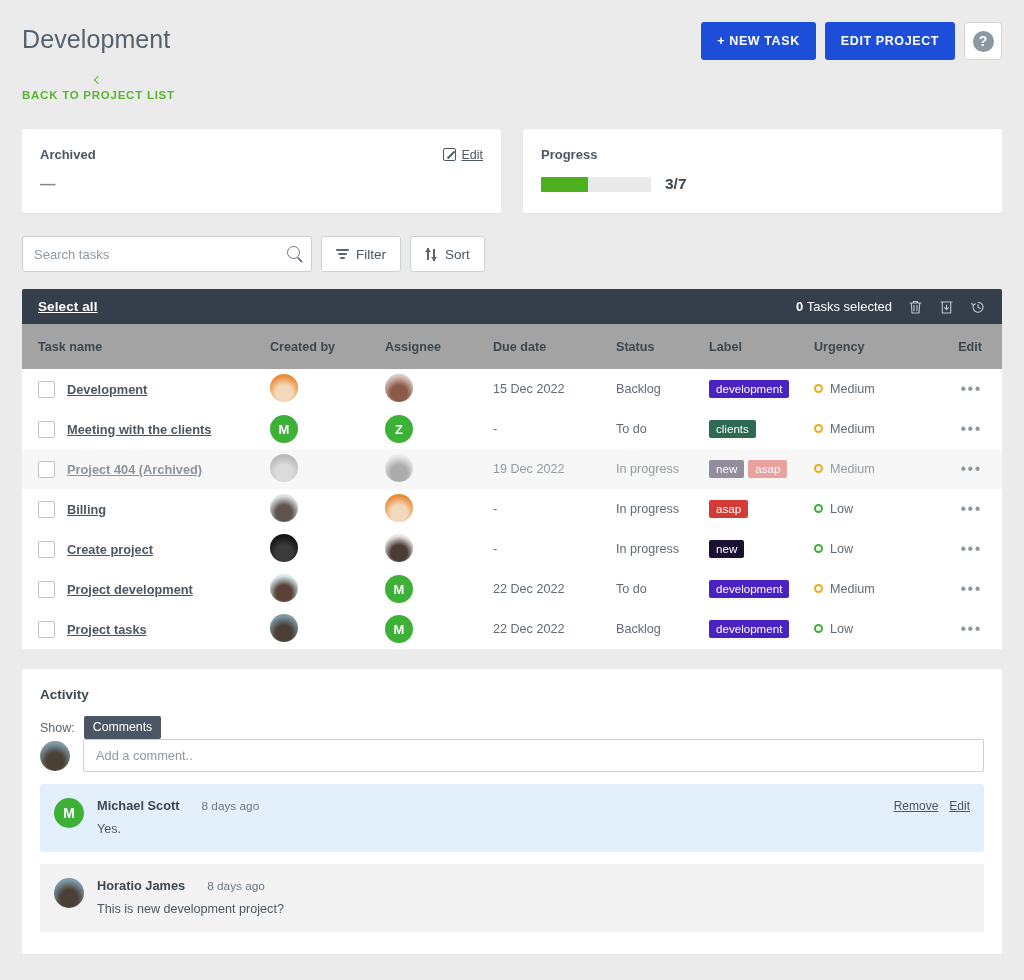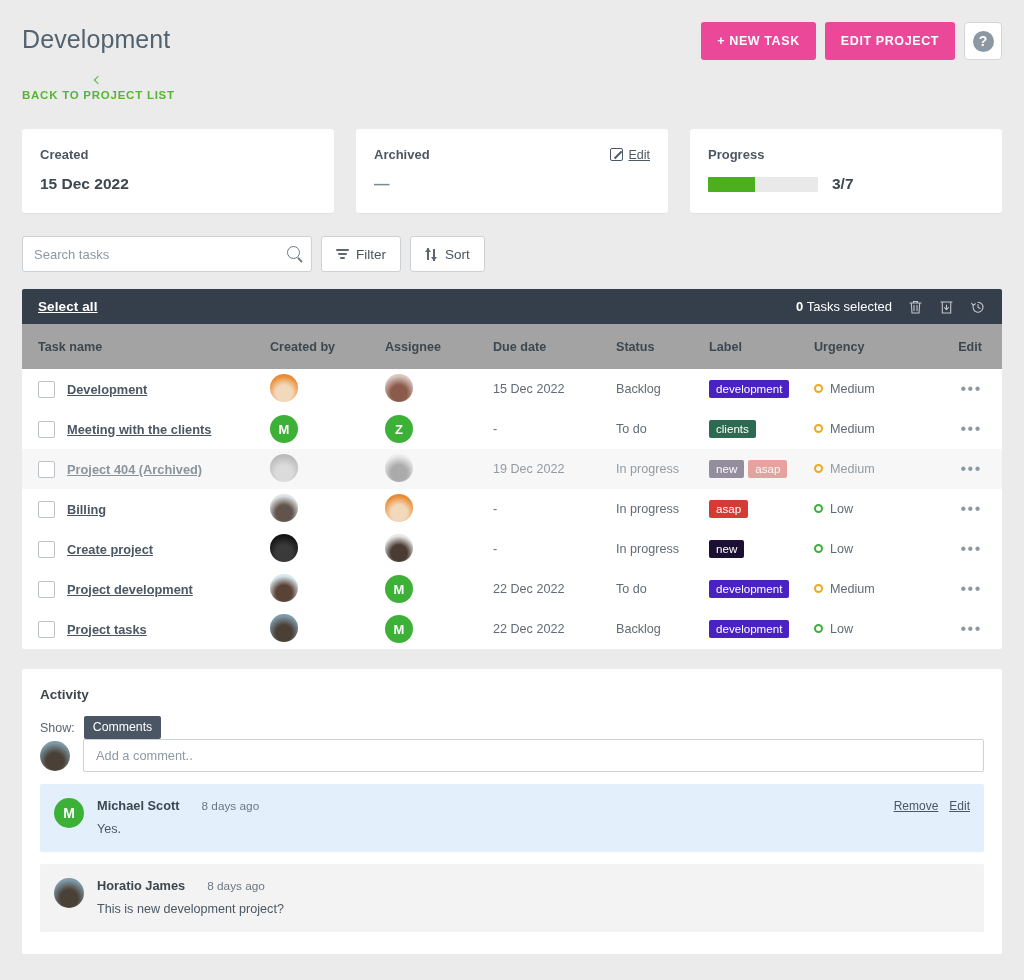--- a/index.html
+++ b/index.html
@@ -15,21 +15,21 @@
   .page-header {
     display: flex; align-items: flex-start; justify-content: space-between;
     padding: 22px 22px 0 22px;
   }
   .page-title {
     font-size: 25px; font-weight: 400; color: #53626f;
     letter-spacing: .1px; line-height: 34px;
   }
   .header-actions { display: flex; align-items: center; gap: 9px; }
   .btn-green {
-    background: #ec4899; color: #fff; border: none; border-radius: 3px;
+    background: #1d4ed8; color: #fff; border: none; border-radius: 3px;
     font-size: 12.5px; font-weight: 700; letter-spacing: .6px;
     padding: 0 16px; height: 38px; cursor: pointer;
     font-family: "Liberation Sans", sans-serif;
     display: inline-flex; align-items: center; justify-content: center;
   }
   .btn-help {
     width: 38px; height: 38px; border-radius: 4px; background: #fff;
     border: 1px solid #d2d6da; cursor: pointer;
     display: inline-flex; align-items: center; justify-content: center;
   }
@@ -255,26 +255,20 @@
 </div>
 
 <a class="back-link">
   <span class="chev-left"></span>
   <span>BACK TO PROJECT LIST</span>
 </a>
 
 
 <div class="info-cards">
 
-  <div class="info-card">
-    <div class="card-head">
-      <span class="card-label">Created</span>
-    </div>
-    <div class="card-value">15 Dec 2022</div>
-  </div>
 
   <div class="info-card">
     <div class="card-head">
       <span class="card-label">Archived</span>
       <span class="edit-link">
         <span class="pencil-box"></span>
         <span class="txt">Edit</span>
       </span>
     </div>
     <div class="card-value dash">—</div>

